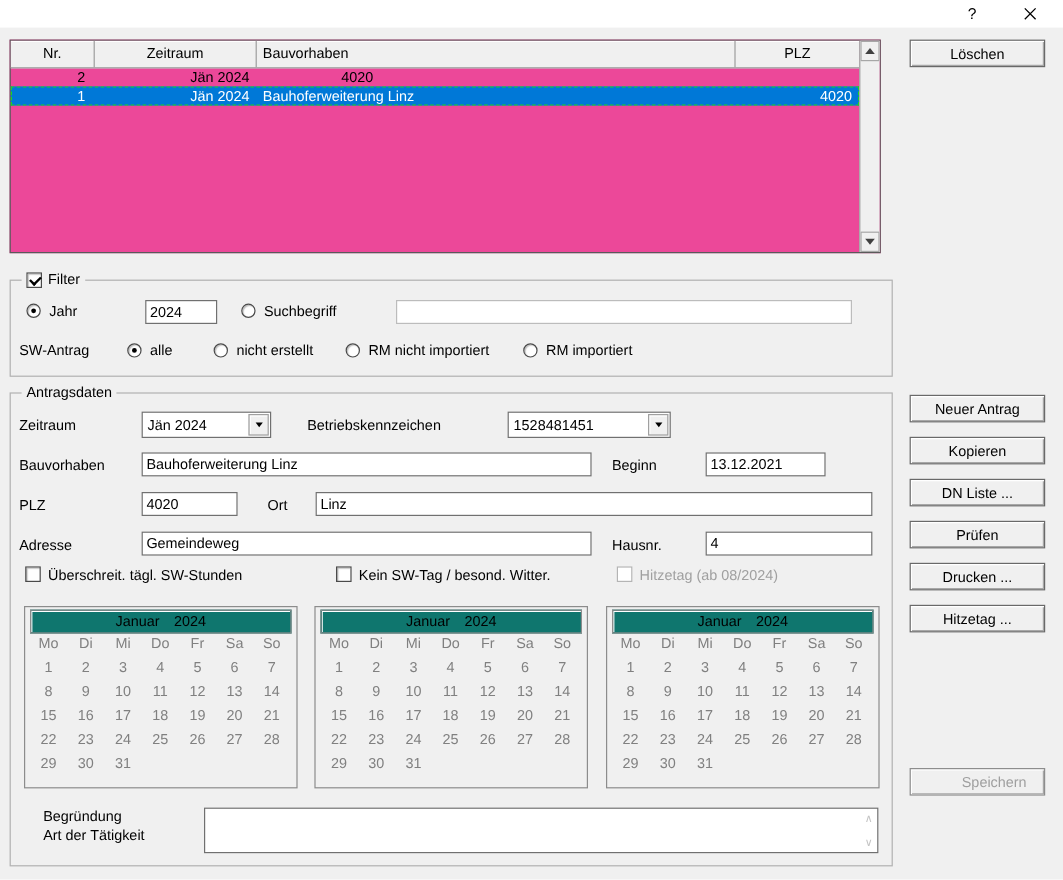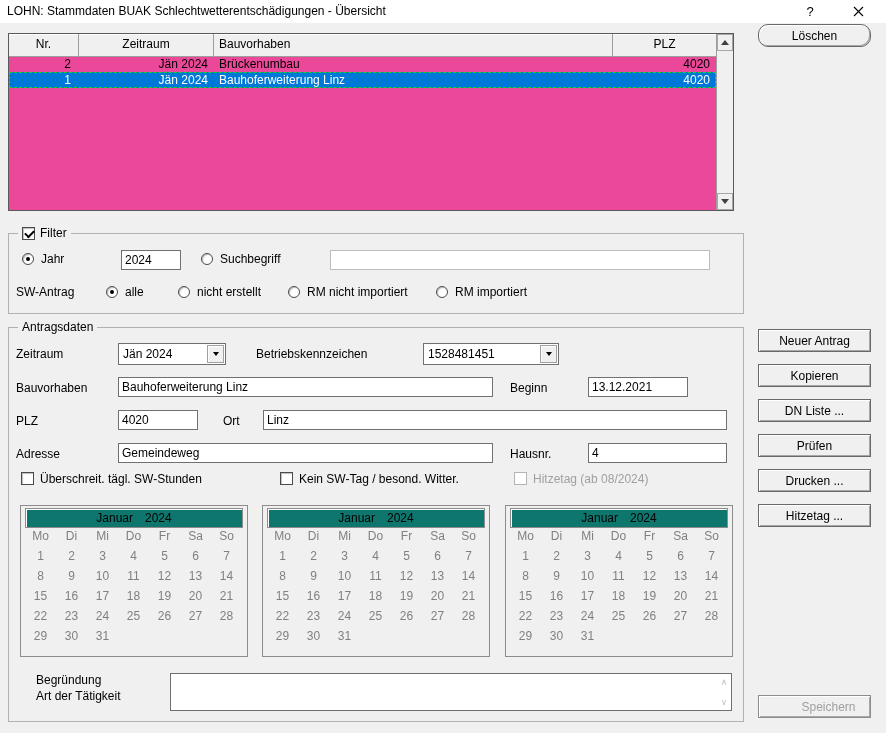--- a/index.html
+++ b/index.html
@@ -71,61 +71,59 @@
   
   .memo{position:absolute;left:170px;top:673px;width:562px;height:38px;border:1px solid #707070;background:#fff;box-sizing:border-box;resize:none;font:12px "Liberation Sans",sans-serif;outline:none;padding:2px 14px 2px 3px;}
   .memo-arrows{position:absolute;left:719px;width:10px;color:#c3c3c3;font-size:9px;line-height:9px;text-align:center;}
 </style>
 </head>
 <body>
 
 <div id="dlg">
 
   <div class="titlebar">
-    <span class="title-text">LOHN: Stammdaten BUAK Schlechtwetterentschädigungen - Übersicht</span>
     <span class="tb-btn help-btn">?</span>
     <span class="tb-btn close-btn">
       <svg width="11" height="11" viewBox="0 0 11 11">
           <path d="M1 1 L10 10 M10 1 L1 10" stroke="#000" stroke-width="1.1"></path>
         </svg>
     </span>
   </div>
 
   <div class="listbox">
     <div class="lheader">
       <span class="hcell hc-nr">Nr.</span>
       <span class="hcell hc-zeitraum">Zeitraum</span>
       <span class="hcell hc-bauvorhaben">Bauvorhaben</span>
       <span class="hcell hc-plz">PLZ</span>
     </div>
     <div class="lrows">
       <div class="lrow">
         <span class="c-nr">2</span>
         <span class="c-zeitraum">Jän 2024</span>
-        <span class="c-bau">Brückenumbau</span>
         <span class="c-plz">4020</span>
       </div>
       <div class="lrow selected">
         <span class="c-nr">1</span>
         <span class="c-zeitraum">Jän 2024</span>
         <span class="c-bau">Bauhoferweiterung Linz</span>
         <span class="c-plz">4020</span>
       </div>
     </div>
     <div class="vscroll">
       <span class="sbtn up">
           <span class="tri-up"></span>
         </span>
       <span class="sbtn down">
           <span class="tri-down"></span>
         </span>
     </div>
   </div>
 
-  <div class="btn" style="top:24px;border-radius:10px;">Löschen</div>
+  <div class="btn" style="top:33px;">Löschen</div>
 
   <div class="groupbox" style="left:8px;top:233px;width:736px;height:81px;">
     <div class="gb-label">
       <span class="checkbox checked" style="position:relative;"></span>
       <span>Filter</span>
     </div>
   </div>
   <span class="radio checked" style="left:22px;top:253px;"></span>
   <span class="lbl" style="left:41px;top:252px;">Jahr</span>
   <input class="tb" style="left: 121px; top: 250px; width: 60px;" value="2024">
@@ -340,15 +338,15 @@
   <textarea class="memo" style=""></textarea>
   <span class="memo-arrows" style="top:678px;">∧</span>
   <span class="memo-arrows" style="top:698px;">∨</span>
 
   <div class="btn" style="top:329px;">Neuer Antrag</div>
   <div class="btn" style="top:364px;">Kopieren</div>
   <div class="btn" style="top:399px;">DN Liste ...</div>
   <div class="btn" style="top:469px;">Drucken ...</div>
   <div class="btn" style="top:434px;">Prüfen</div>
   <div class="btn" style="top:504px;">Hitzetag ...</div>
-  <div class="btn disabled" style="top:695px;padding-left:28px;">Speichern</div>
+  <div class="btn disabled" style="top:640px;padding-left:28px;">Speichern</div>
 
 </div>
 
 </body></html>

